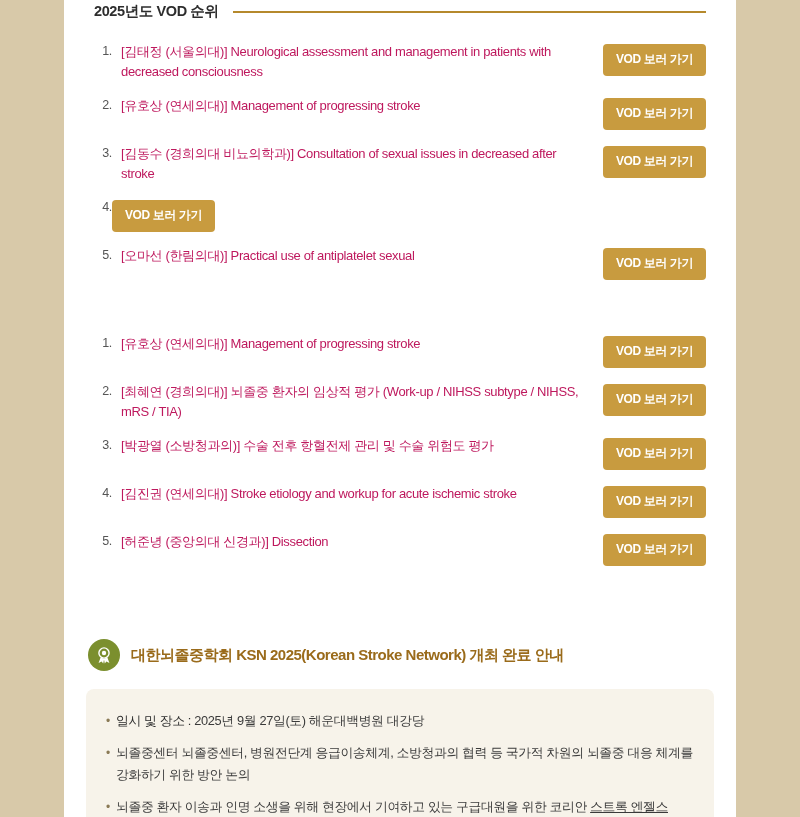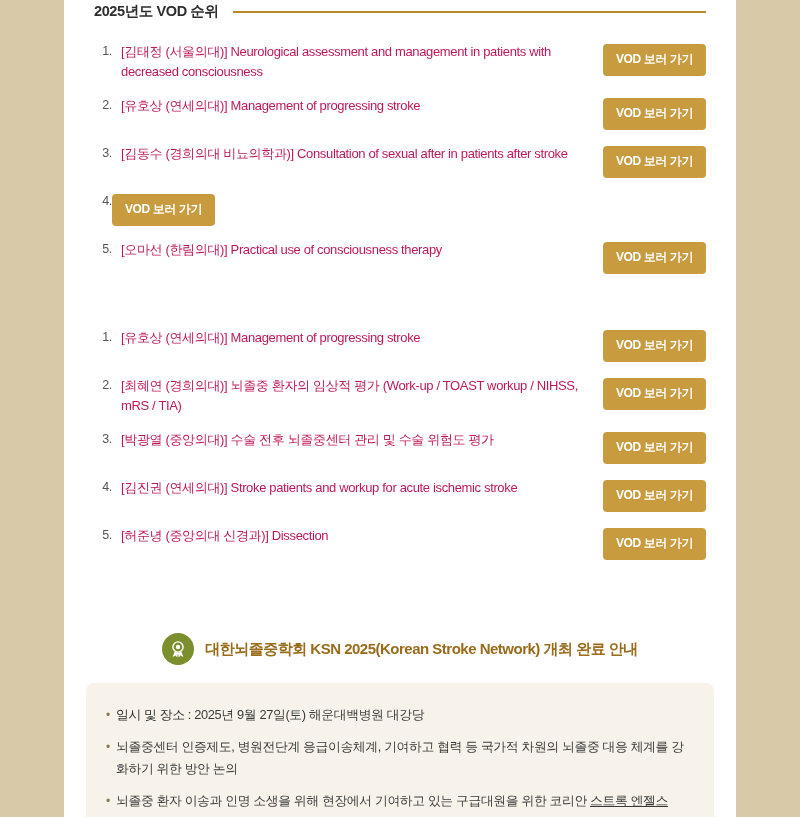--- a/index.html
+++ b/index.html
@@ -99,21 +99,20 @@
   .notice-card {
     margin-top: 18px;
     background: #ffffff;
     border-radius: 14px;
     padding: 0 0 22px 0;
   }
   .notice-head {
     display: flex;
     align-items: center;
     padding: 22px 24px 0 24px;
-    justify-content: center;
   }
   .notice-badge {
     width: 32px;
     height: 32px;
     border-radius: 50%;
     background: #7b8f2e;
     display: flex;
     align-items: center;
     justify-content: center;
     flex: 0 0 32px;
@@ -171,55 +170,55 @@
           <span class="rank-text">[김태정 (서울의대)] Neurological assessment and management in patients with decreased consciousness</span>
           <button class="vod-btn">VOD 보러 가기</button>
         </li>
         <li class="rank-item">
           <span class="rank-num">2.</span>
           <span class="rank-text">[유호상 (연세의대)] Management of progressing stroke</span>
           <button class="vod-btn">VOD 보러 가기</button>
         </li>
         <li class="rank-item">
           <span class="rank-num">3.</span>
-          <span class="rank-text">[김동수 (경희의대 비뇨의학과)] Consultation of sexual after in patients after stroke</span>
+          <span class="rank-text">[김동수 (경희의대 비뇨의학과)] Consultation of sexual issues in decreased after stroke</span>
           <button class="vod-btn">VOD 보러 가기</button>
         </li>
         <li class="rank-item">
           <span class="rank-num">4.</span>
           <button class="vod-btn">VOD 보러 가기</button>
         </li>
         <li class="rank-item">
           <span class="rank-num">5.</span>
-          <span class="rank-text">[오마선 (한림의대)] Practical use of consciousness therapy</span>
+          <span class="rank-text">[오마선 (한림의대)] Practical use of antiplatelet sexual</span>
           <button class="vod-btn">VOD 보러 가기</button>
         </li>
       </ul>
 
       <div class="sec-gap"></div>
 
       <ul class="rank-list">
         <li class="rank-item">
           <span class="rank-num">1.</span>
           <span class="rank-text">[유호상 (연세의대)] Management of progressing stroke</span>
           <button class="vod-btn">VOD 보러 가기</button>
         </li>
         <li class="rank-item">
           <span class="rank-num">2.</span>
-          <span class="rank-text">[최혜연 (경희의대)] 뇌졸중 환자의 임상적 평가 (Work-up / TOAST workup / NIHSS, mRS / TIA)</span>
+          <span class="rank-text">[최혜연 (경희의대)] 뇌졸중 환자의 임상적 평가 (Work-up / NIHSS subtype / NIHSS, mRS / TIA)</span>
           <button class="vod-btn">VOD 보러 가기</button>
         </li>
         <li class="rank-item">
           <span class="rank-num">3.</span>
-          <span class="rank-text">[박광열 (중앙의대)] 수술 전후 뇌졸중센터 관리 및 수술 위험도 평가</span>
+          <span class="rank-text">[박광열 (소방청과의)] 수술 전후 항혈전제 관리 및 수술 위험도 평가</span>
           <button class="vod-btn">VOD 보러 가기</button>
         </li>
         <li class="rank-item">
           <span class="rank-num">4.</span>
-          <span class="rank-text">[김진권 (연세의대)] Stroke patients and workup for acute ischemic stroke</span>
+          <span class="rank-text">[김진권 (연세의대)] Stroke etiology and workup for acute ischemic stroke</span>
           <button class="vod-btn">VOD 보러 가기</button>
         </li>
         <li class="rank-item">
           <span class="rank-num">5.</span>
           <span class="rank-text">[허준녕 (중앙의대 신경과)] Dissection</span>
           <button class="vod-btn">VOD 보러 가기</button>
         </li>
       </ul>
     </div>
 
@@ -238,21 +237,21 @@
 
       <div class="notice-body">
         <div class="bullet-row">
           <span class="bullet-dot">•</span>
           <span class="bullet-text">
             <b>일시 및 장소 : </b><span>2025년 9월 27일(토) 해운대백병원 대강당</span>
           </span>
         </div>
         <div class="bullet-row">
           <span class="bullet-dot">•</span>
-          <span class="bullet-text">뇌졸중센터 인증제도, 병원전단계 응급이송체계, 기여하고 협력 등 국가적 차원의 뇌졸중 대응 체계를 강화하기 위한 방안 논의</span>
+          <span class="bullet-text">뇌졸중센터 뇌졸중센터, 병원전단계 응급이송체계, 소방청과의 협력 등 국가적 차원의 뇌졸중 대응 체계를 강화하기 위한 방안 논의</span>
         </div>
         <div class="bullet-row">
           <span class="bullet-dot">•</span>
           <span class="bullet-text">
             <span>뇌졸중 환자 이송과 인명 소생을 위해 현장에서 기여하고 있는 구급대원을 위한 코리안 </span><u>스트록 엔젤스</u>
           </span>
         </div>
       </div>
     </div>
   </div>

